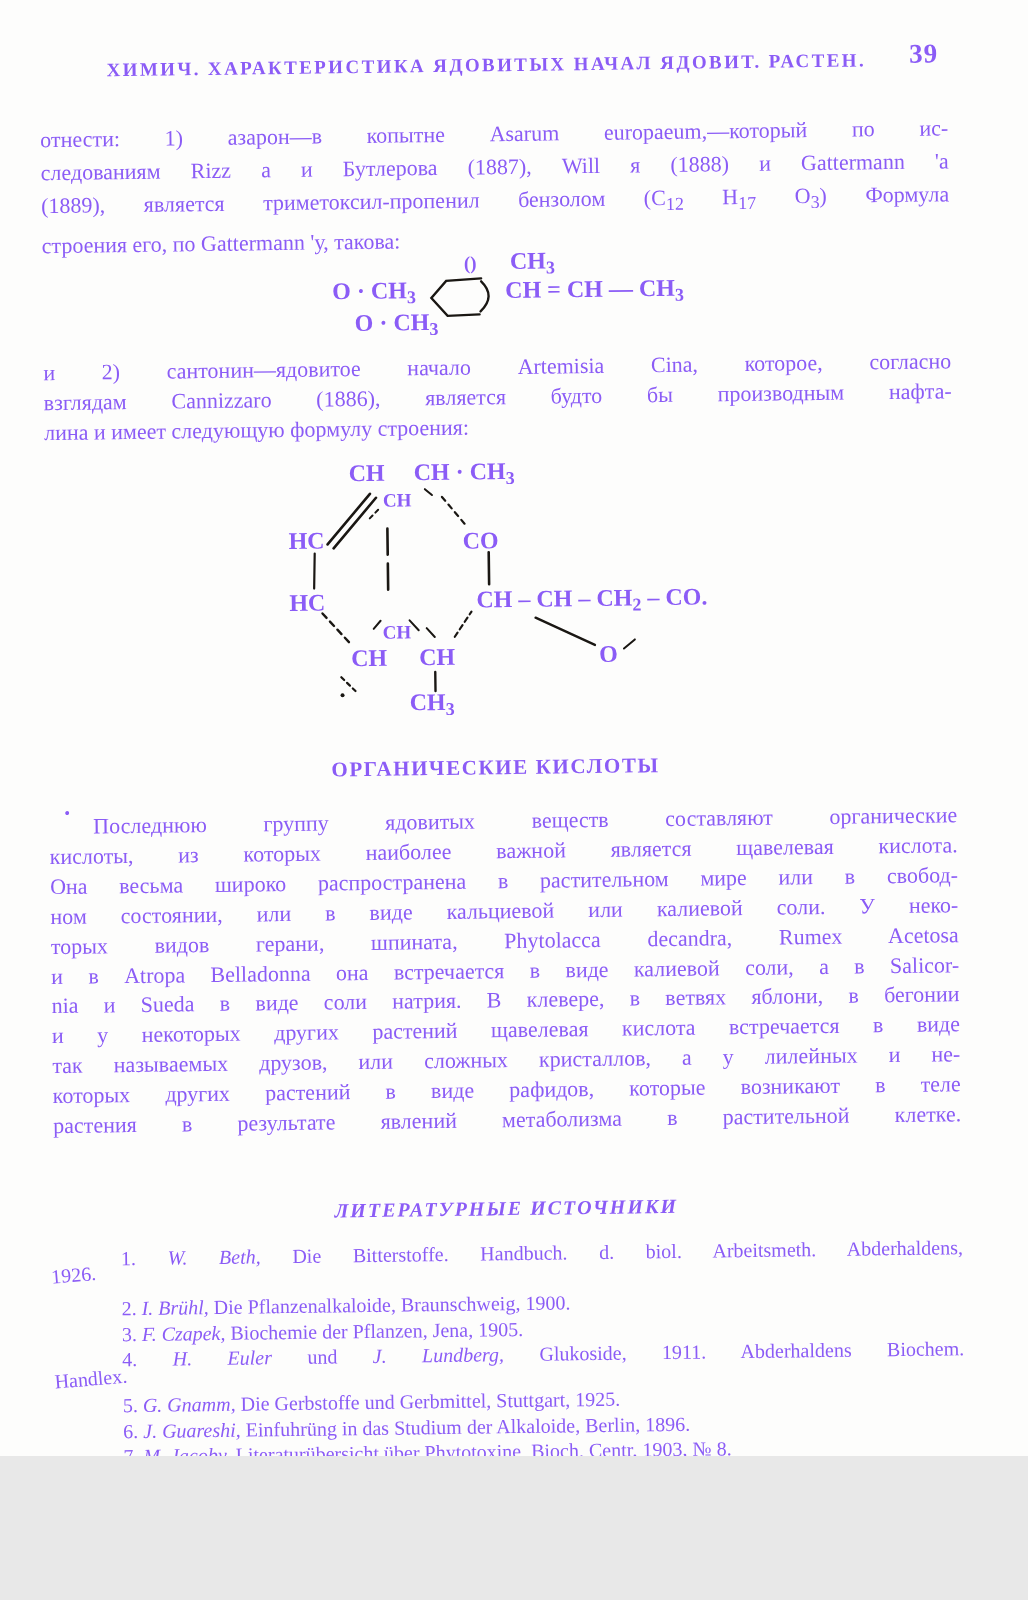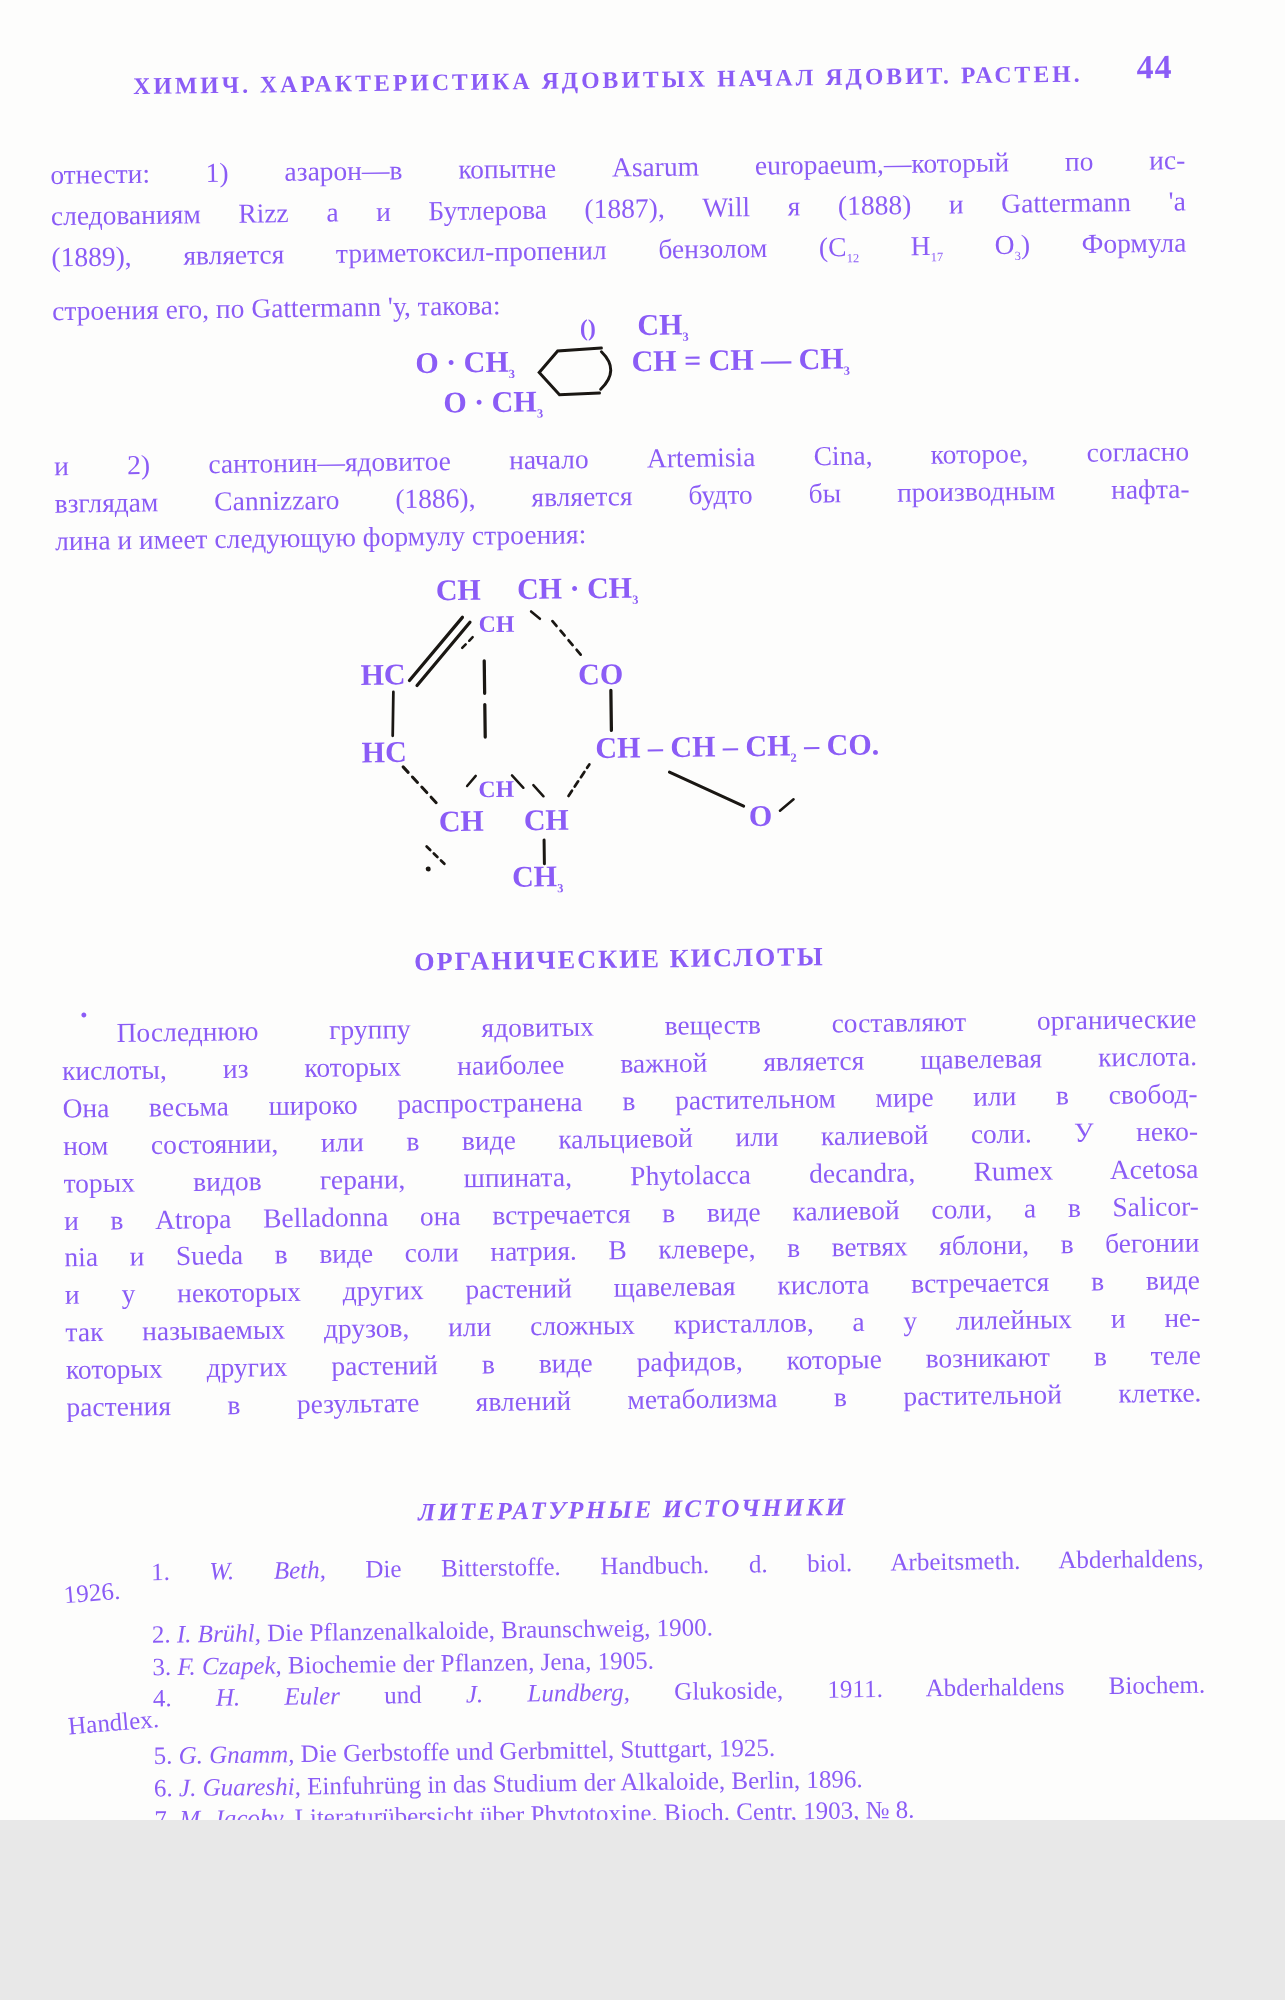--- a/index.html
+++ b/index.html
@@ -13,21 +13,21 @@
   .running-head{left:95px;top:54px;width:800px;text-align:center;
     font-size:19px;font-weight:bold;letter-spacing:2.4px;white-space:nowrap;}
   .page-number{left:918px;top:44px;font-size:27px;font-weight:bold;letter-spacing:1px;}
   .para{width:908px;left:48px;}
   .para1{top:117px;font-size:22px;line-height:33px;}
   .para2{top:352px;font-size:22px;line-height:30px;}
   .para3{top:806px;font-size:22px;line-height:29.9px;}
   .line{display:block;}
   .just{text-align:justify;text-align-last:justify;}
   .indent{text-indent:44px;}
-  .sub{font-size:10px;vertical-align:-5px;}
+  .sub{font-size:18px;vertical-align:-5px;}
   .h-organic{left:0;top:755px;width:990px;text-align:center;
     font-size:21px;font-weight:bold;letter-spacing:1.6px;}
   .h-lit{left:0;top:1197px;width:1000px;text-align:center;
     font-size:20px;font-weight:bold;font-style:italic;letter-spacing:2px;}
   .bullet{left:62px;top:794px;font-size:24px;font-weight:bold;}
   
   .formula{font-weight:bold;}
   .f1{left:330px;top:248px;width:400px;height:100px;}
   .f2{left:280px;top:450px;width:470px;height:278px;}
   .flabel{position:absolute;white-space:nowrap;font-size:24px;font-weight:bold;}
@@ -50,21 +50,21 @@
   .mw-1926{left:-4px;top:16px;}
   .mw-handlex{left:-2px;top:120px;}
 </style>
 </head>
 <body>
 
 <div class="page">
 <div class="content">
 
   <div class="abs running-head">ХИМИЧ. ХАРАКТЕРИСТИКА ЯДОВИТЫХ НАЧАЛ ЯДОВИТ. РАСТЕН.</div>
-  <div class="abs page-number">44</div>
+  <div class="abs page-number">39</div>
 
   <div class="abs para para1">
     <span class="line just">отнести: 1) азарон—в копытне Asarum europaeum,—который по ис-</span>
     <span class="line just">следованиям Rizz а и Бутлерова (1887), Will я (1888) и Gattermann 'а</span>
     <span class="line just"><span>(1889), является триметоксил-пропенил бензолом (C</span><span class="sub">12</span><span> H</span><span class="sub">17</span><span> O</span><span class="sub">3</span><span>) Формула</span></span>
     <span class="line">строения его, по Gattermann 'у, такова:</span>
   </div>
 
   <div class="abs formula f1">
     <svg class="fsvg" viewBox="0 0 400 100">

